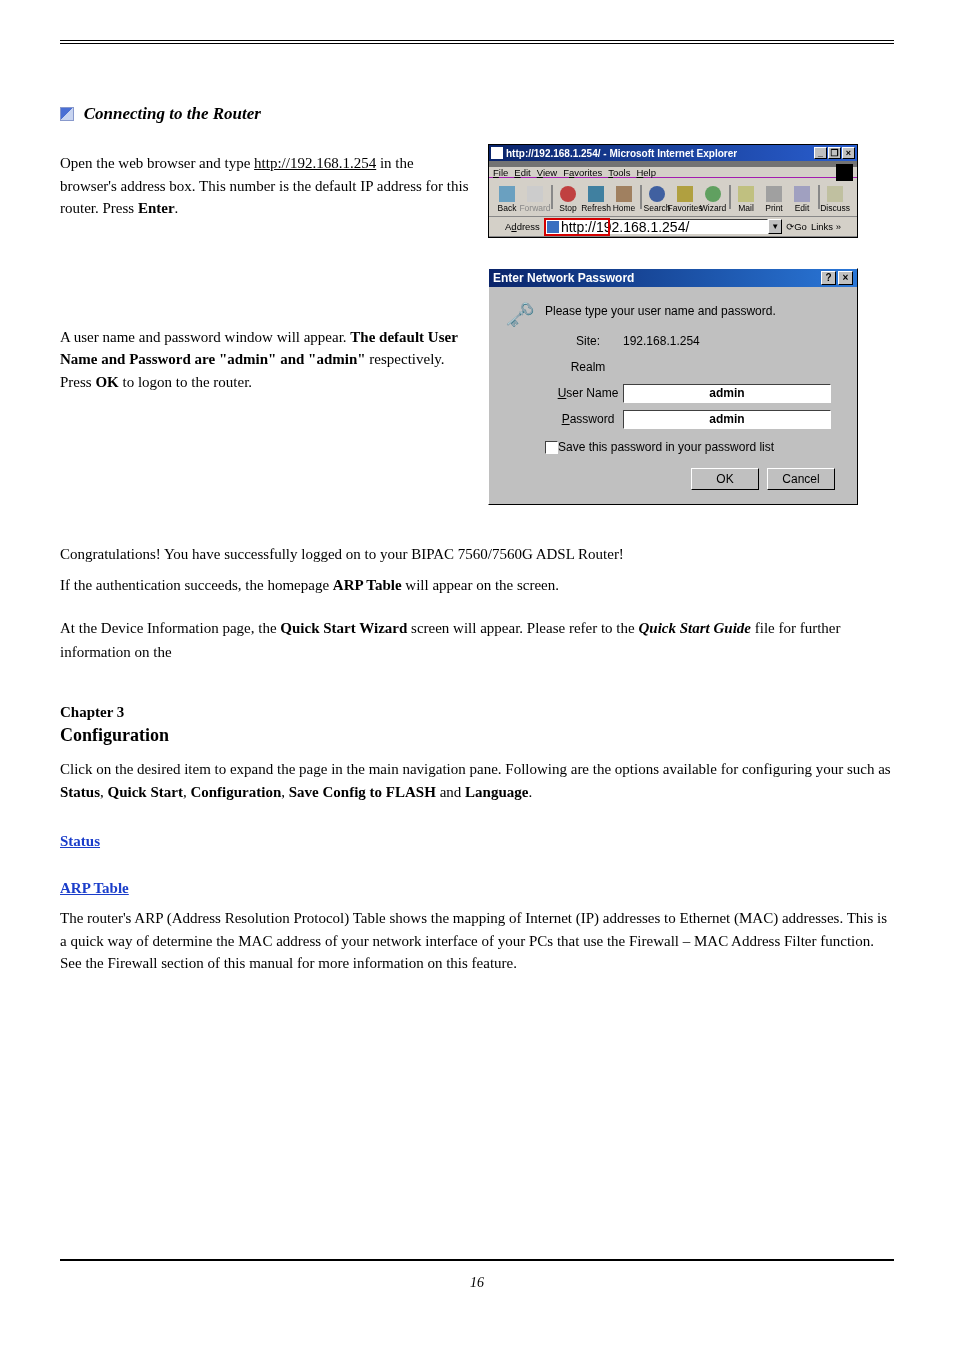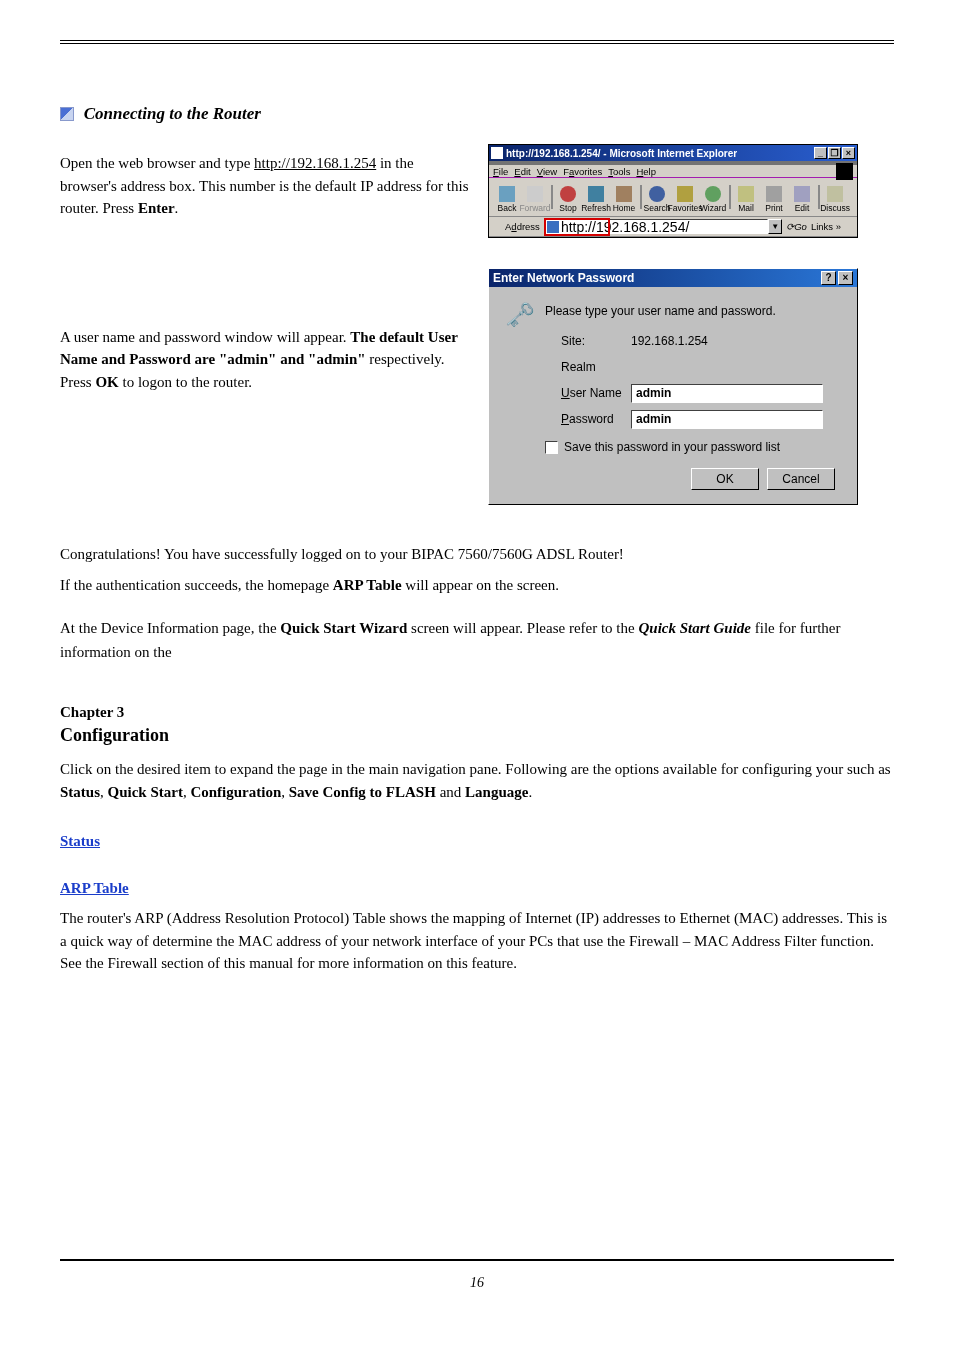--- a/index.html
+++ b/index.html
@@ -105,21 +105,21 @@
     margin-left: 1px;
     font-size: 9px; line-height: 10px; text-align: center;
     color: #000; font-weight: bold;
   }
   .ie-menubar {
     background: #d4d0c8;
     height: 16px;
     display: flex;
     align-items: center;
     padding: 0 4px;
-    border-top: 4px solid #737373;
+    border-top: 6px solid #737373;
   }
   .ie-menu-item {
     margin-right: 6px;
     font-size: 9.5px;
   }
   .ie-menu-item .ul { text-decoration: underline; }
   .ie-logo {
     margin-left: auto;
     width: 17px; height: 17px;
     background: #000;
@@ -203,21 +203,21 @@
   }
   .addr-drop {
     width: 14px; height: 15px;
     background: #c0c0c0;
     border-top: 1px solid #fff; border-left: 1px solid #fff;
     border-right: 1px solid #000; border-bottom: 1px solid #000;
     text-align: center;
     font-size: 8px;
     line-height: 13px;
   }
-  .go-btn { margin: 8px 4px; font-size: 9.5px; font-style: italic; }
+  .go-btn { margin: 8px 4px; font-size: 9.5px; }
   .links-btn { font-size: 9.5px; }
 
   
   .auth-dialog {
     width: 370px;
     border-top: 1px solid #fff;
     border-left: 1px solid #fff;
     border-right: 1px solid #000;
     border-bottom: 1px solid #000;
     font-family: "MS Sans Serif", Arial, sans-serif;
@@ -254,21 +254,22 @@
     width: 28px; height: 28px;
     font-size: 24px;
     text-align: center;
   }
   .auth-form { flex: 1; }
   .auth-line { margin: 3px 0 12px; }
   .auth-row {
     display: flex;
     align-items: center;
     height: 22px;
-    margin: 4px 16px;
+    margin: 4px 8px;
+    text-align: center;
   }
   .auth-label {
     width: 70px;
   }
   .auth-label .ul { text-decoration: underline; }
   .auth-val { }
   .auth-input {
     flex: 1;
     height: 19px;
     background: #fff;
@@ -279,21 +280,20 @@
     padding: 0 4px;
     font-weight: bold;
     font-size: 12px;
     line-height: 17px;
     font-family: inherit;
   }
   .auth-check-row {
     display: flex;
     align-items: center;
     margin: 10px 0 14px;
-    gap: 6px;
   }
   .auth-chk {
     width: 13px; height: 13px;
     background: #fff;
     border-top: 1px solid #404040; border-left: 1px solid #404040;
     border-right: 1px solid #fff; border-bottom: 1px solid #fff;
   }
   .auth-btn-row {
     display: flex;
     justify-content: flex-end;

